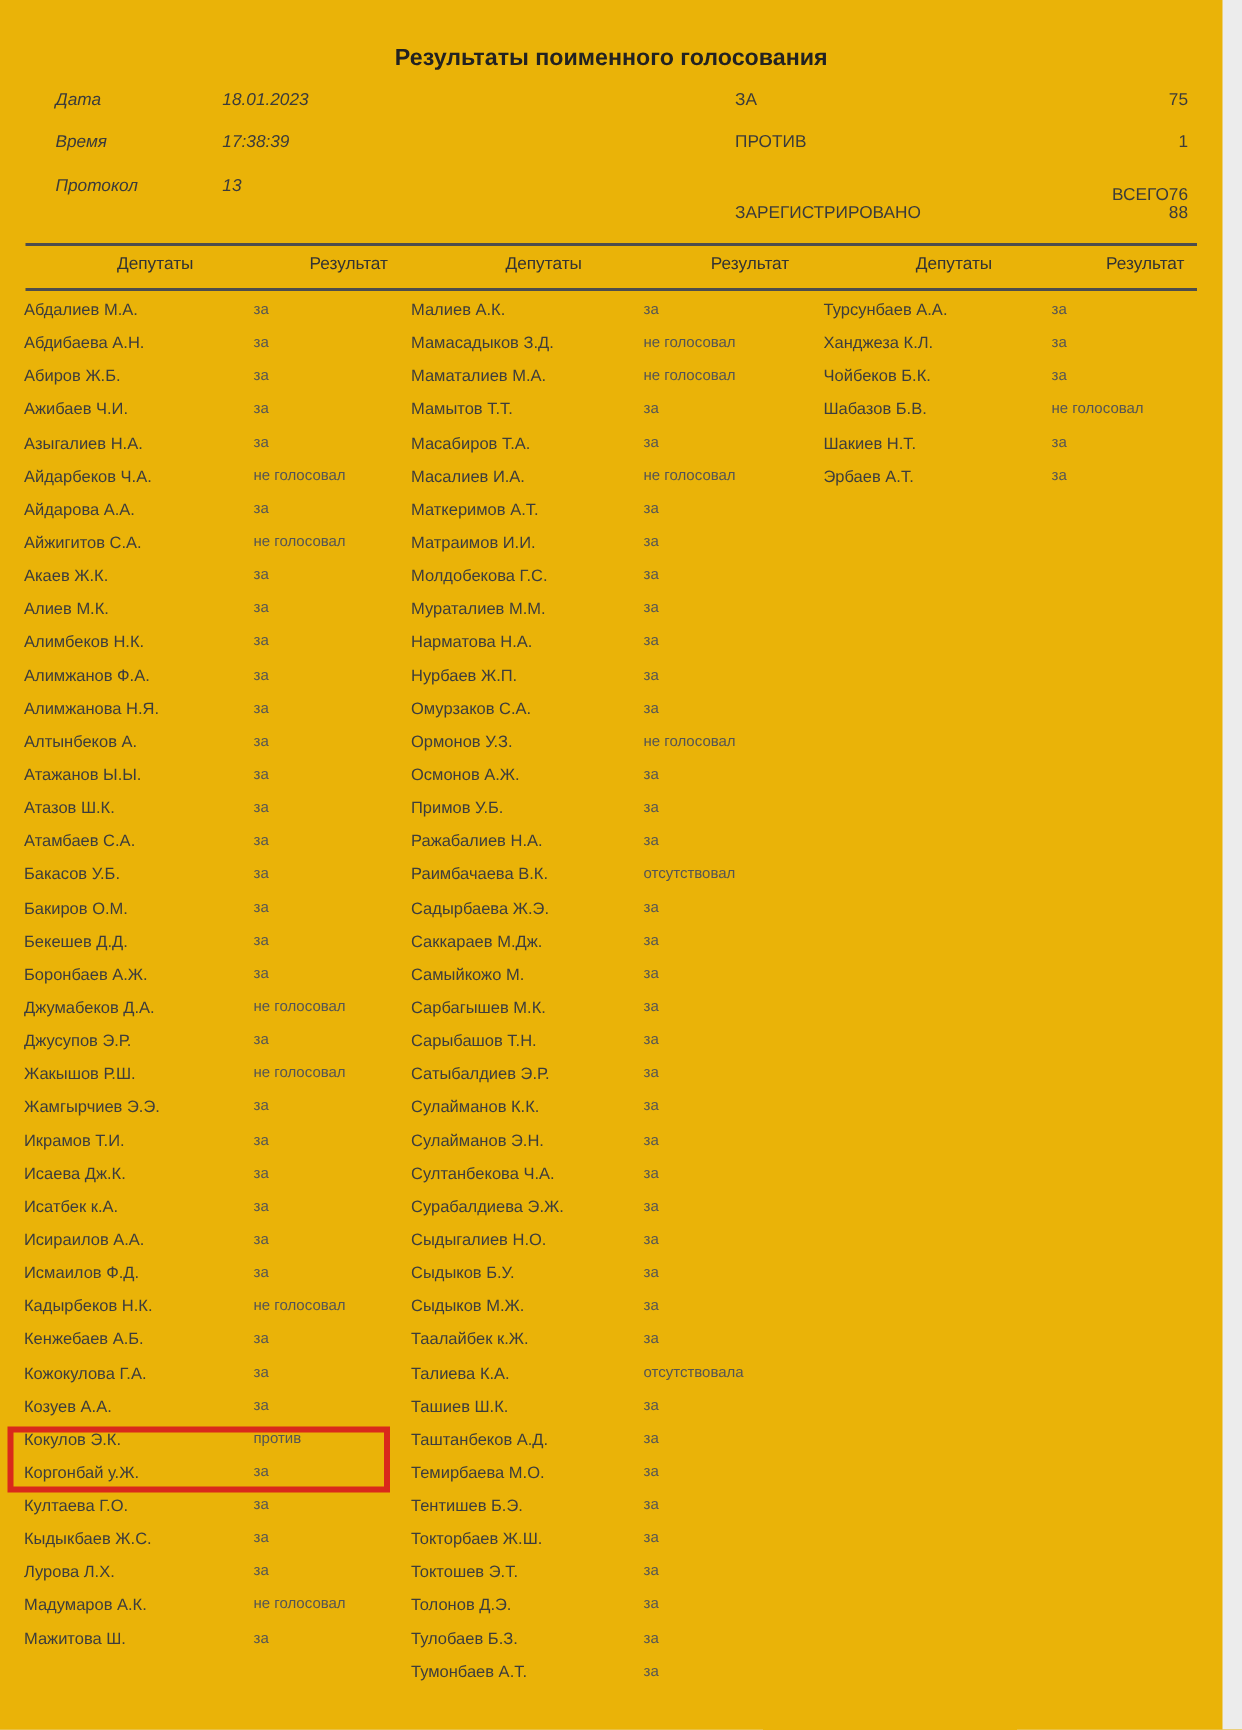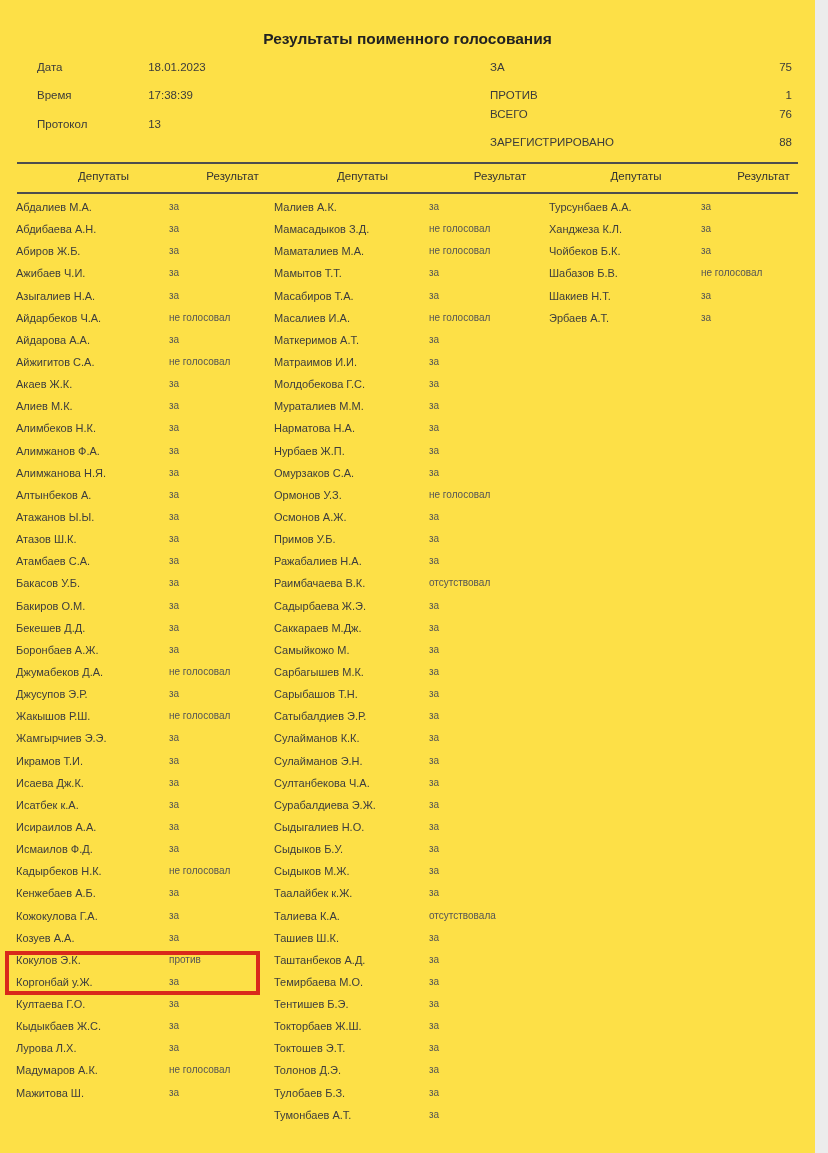--- a/index.html
+++ b/index.html
@@ -5,43 +5,43 @@
   html,body { margin:0; padding:0; }
   body {
     background:#ececec;
     font-family:"Liberation Sans", sans-serif;
     -webkit-font-smoothing:antialiased;
   }
   .page {
     position:relative;
     width:815px;
     height:1153px;
-    background:#fde047;
+    background:#eab308;
     color:#3b3b3b;
     overflow:hidden;
   }
   .doc-title {
     position:absolute; top:30px; left:17px; width:781px;
     text-align:center; font-size:15.5px; font-weight:bold; color:#222;
   }
   
-  .meta-row { position:absolute; left:37px; font-size:11.5px; color:#3b3b3b; }
+  .meta-row { position:absolute; left:37px; font-size:11.5px; color:#3b3b3b;font-style:italic; }
   .meta-row .lbl { display:inline-block; width:108px; }
   .meta-date { top:61px; }
   .meta-time { top:89px; }
   .meta-protocol { top:118px; }
   
   .sum-row {
     position:absolute; left:490px; width:302px;
     display:flex; justify-content:space-between;
     font-size:11.5px; color:#3b3b3b;
   }
   .sum-0 { top:61px; }
   .sum-1 { top:89px; }
-  .sum-2 { top:108px; }
+  .sum-2 { top:124px;justify-content:flex-end; }
   .sum-3 { top:136px;gap:12px; }
   
   .rule { position:absolute; left:17px; width:781px; height:2px; background:#4d4d4d; }
   .rule-top { top:162px; }
   .rule-mid { top:192px; }
   
   .cols-flex { position:absolute; left:0; right:0; display:flex; padding-left:27px; box-sizing:border-box; }
   .colA { width:258px; }
   .colB { width:275px; }
   .colC { flex:1; }

